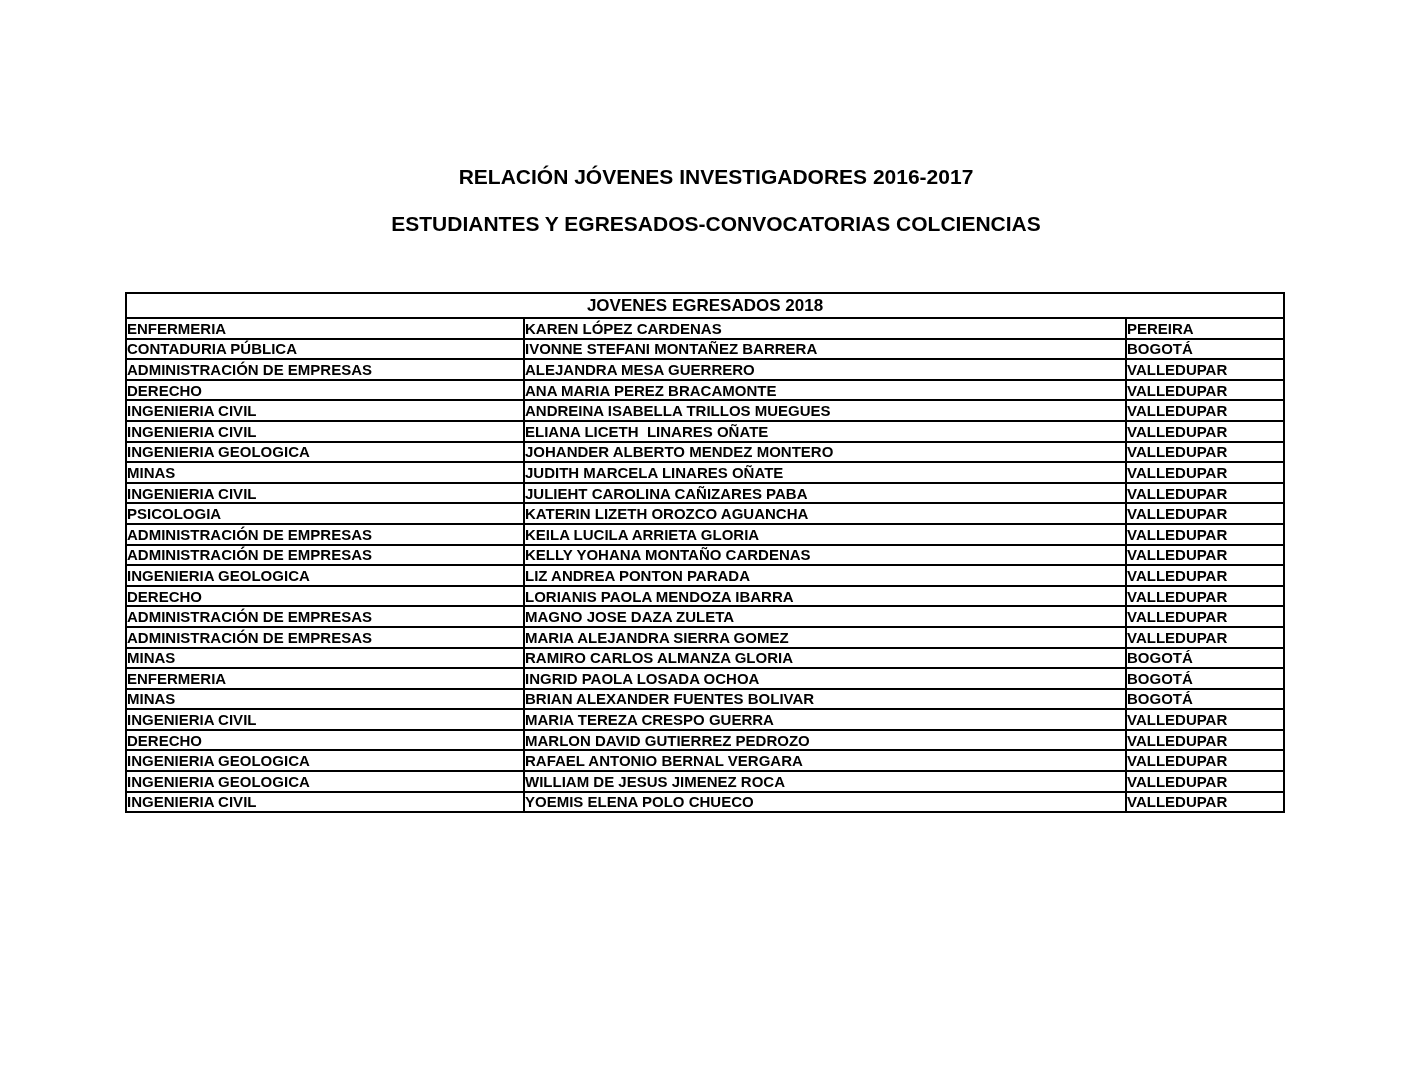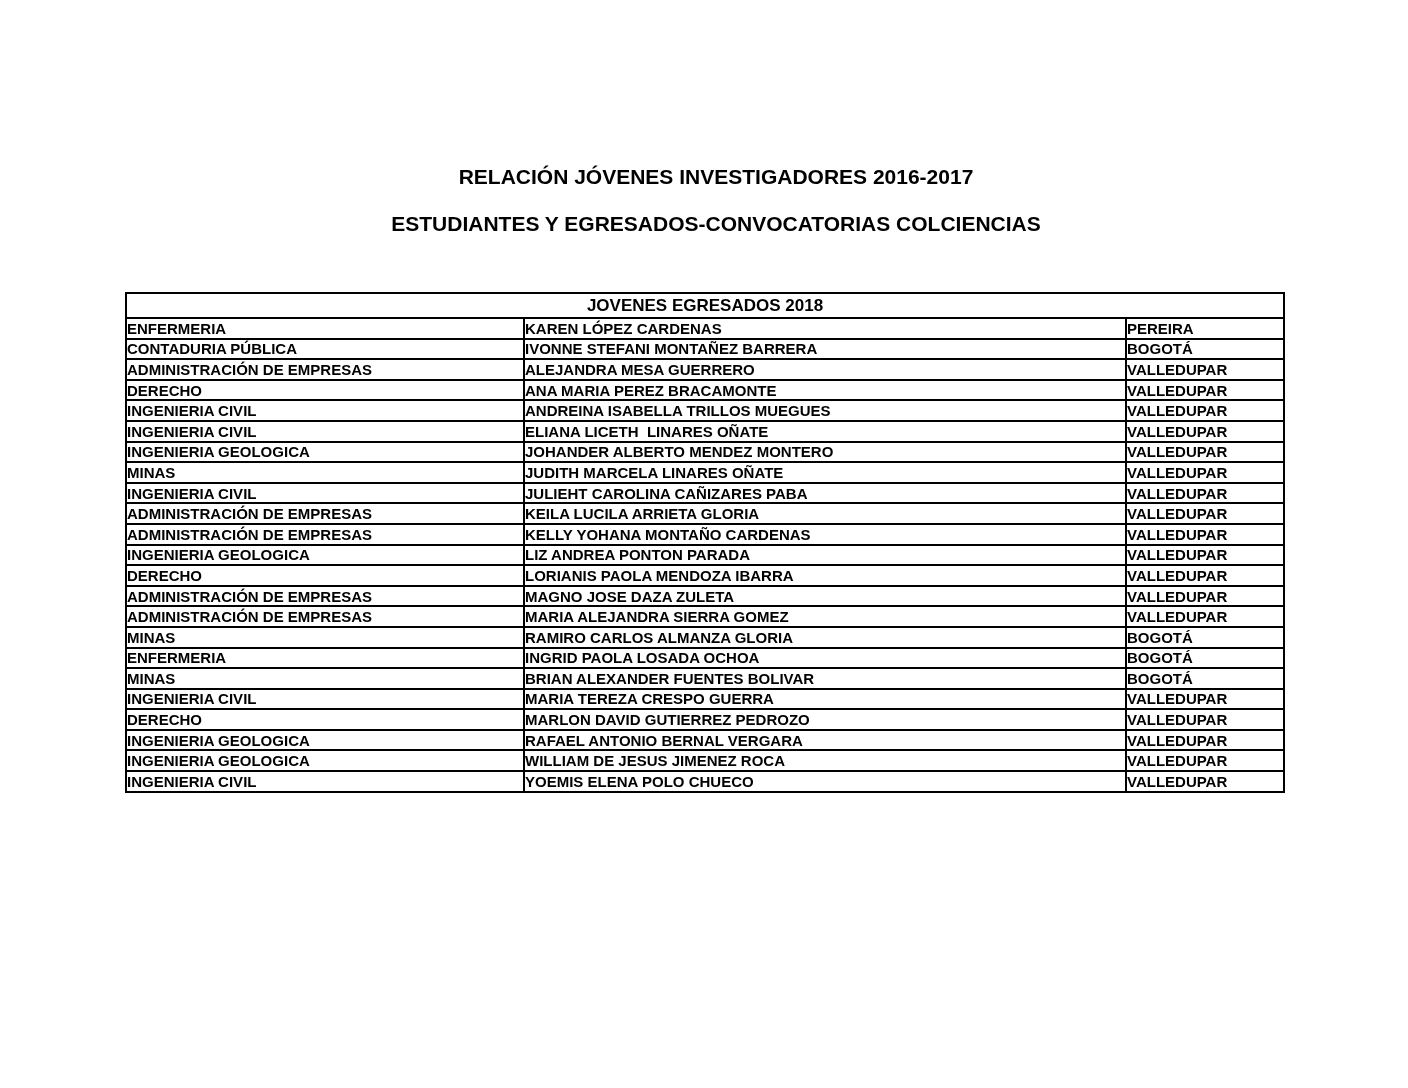--- a/index.html
+++ b/index.html
@@ -114,20 +114,25 @@
         <td class="cell c0">MINAS</td>
         <td class="cell c1">JUDITH MARCELA LINARES OÑATE</td>
         <td class="cell c2">VALLEDUPAR</td>
       </tr>
       <tr>
         <td class="cell c0">INGENIERIA CIVIL</td>
         <td class="cell c1">JULIEHT CAROLINA CAÑIZARES PABA</td>
         <td class="cell c2">VALLEDUPAR</td>
       </tr>
       <tr>
+        <td class="cell c0">PSICOLOGIA</td>
+        <td class="cell c1">KATERIN LIZETH OROZCO AGUANCHA</td>
+        <td class="cell c2">VALLEDUPAR</td>
+      </tr>
+      <tr>
         <td class="cell c0">ADMINISTRACIÓN DE EMPRESAS</td>
         <td class="cell c1">KEILA LUCILA ARRIETA GLORIA</td>
         <td class="cell c2">VALLEDUPAR</td>
       </tr>
       <tr>
         <td class="cell c0">ADMINISTRACIÓN DE EMPRESAS</td>
         <td class="cell c1">KELLY YOHANA MONTAÑO CARDENAS</td>
         <td class="cell c2">VALLEDUPAR</td>
       </tr>
       <tr>

